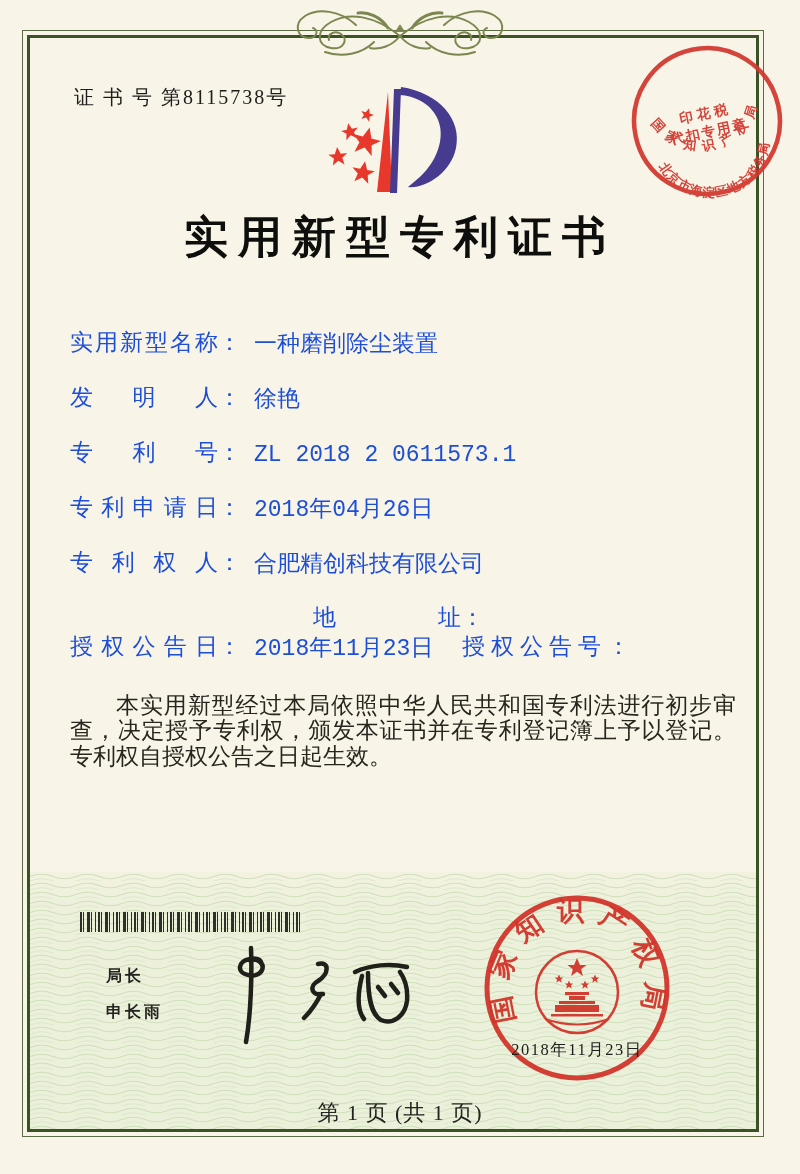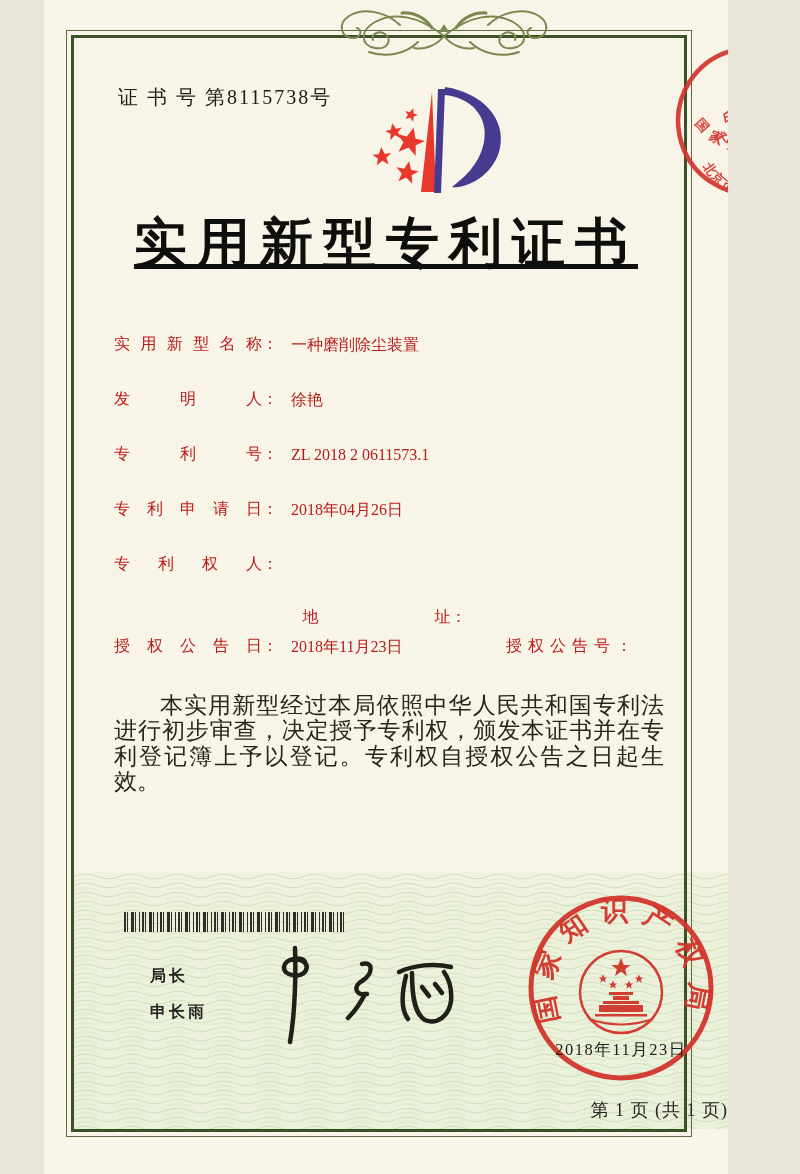--- a/index.html
+++ b/index.html
@@ -1,39 +1,38 @@
 <!DOCTYPE html>
 <html><head>
 <meta charset="utf-8">
 <style>
   html,body { margin:0; padding:0; background:#e9e5d8; }
   .page {
-    position:relative; width:684px; height:1174px; overflow:hidden;
+    position:relative; width:800px; height:1174px; overflow:hidden;
     background:#f8f4e7;
     font-family:"Liberation Serif","DejaVu Serif",serif;
-    margin-left:44px;
   }
   
   .frame-outer { position:absolute; left:22px; top:30px; right:36px; bottom:37px;
     border:1px solid #5c6b43; pointer-events:none; }
   .frame-inner { position:absolute; left:27px; top:35px; right:41px; bottom:42px;
     border:3px solid #3a5226; pointer-events:none; }
   
   .wave-band { position:absolute; left:30px; top:872px; width:727px; height:257px; }
   
   .ornament { position:absolute; left:252px; top:2px; width:296px; height:62px; }
   .cert-no { position:absolute; left:74px; top:84px; font-size:20px;
     letter-spacing:2px; color:#1d1d1b; }
   .logo { position:absolute; left:320px; top:80px; width:165px; height:132px; }
   .tax-stamp { position:absolute; left:626px; top:40px; width:162px; height:162px;
     transform:rotate(-12deg); opacity:.93; }
   .title { position:absolute; left:0; right:0; top:208px; margin:0; text-align:center;
-    font-size:53px; font-weight:900; letter-spacing:10px; color:#0e0e0c;text-decoration:underline; }
-  
-  .fields { position:absolute; left:70px; right:60px; top:332px; font-size:16px; color:#b91c1c; }
+    font-size:44px; font-weight:900; letter-spacing:10px; color:#0e0e0c; }
+  
+  .fields { position:absolute; left:70px; right:60px; top:332px; font-size:23px; color:#1d4ed8;font-family:Liberation Mono, monospace; }
   .frow { display:flex; align-items:flex-start; line-height:24px; margin-bottom:29px; }
   .flabel { display:inline-block; width:148px; text-align:justify; text-align-last:justify;
     text-justify:inter-character; white-space:nowrap; }
   .fcolon { margin-right:13px; }
   .fvalue { max-width:470px; line-height:26px; }
   .frow.addr { margin-bottom:5px;justify-content:center; }
   .auth-left { display:flex; width:392px; flex:0 0 392px; }
   .auth-right { display:flex; }
   .auth-right .flabel2 { letter-spacing:6px; }
   
@@ -46,22 +45,22 @@
       #2e2e2a 3px 4px, rgba(0,0,0,0) 4px 7px,
       #2e2e2a 7px 10px, rgba(0,0,0,0) 10px 11px,
       #2e2e2a 11px 12px, rgba(0,0,0,0) 12px 15px,
       #2e2e2a 15px 16px, rgba(0,0,0,0) 16px 18px); }
   .signer { position:absolute; left:106px; top:966px;
     font-family:"Liberation Sans","DejaVu Sans",sans-serif;
     font-weight:bold; font-size:16px; color:#23231f; letter-spacing:3px; }
   .signer .name { margin-top:15px; }
   .signature-script { position:absolute; left:215px; top:942px; width:215px; height:115px; }
   .seal { position:absolute; left:477px; top:888px; width:200px; height:200px; }
-  .footer { position:absolute; left:0; right:0; top:1098px; text-align:right;
-    font-size:18px; color:#23231f; letter-spacing:1px; }
+  .footer { position:absolute; left:0; right:0; top:1098px; text-align:center;
+    font-size:22px; color:#23231f; letter-spacing:1px; }
 </style>
 </head>
 <body>
 
 <div class="page">
 
   <svg class="wave-band" viewBox="0 0 727 257" preserveAspectRatio="none">
     <defs>
       <pattern id="wv" width="46" height="9" patternUnits="userSpaceOnUse">
         <path d="M0 4.5 Q11.5 0 23 4.5 T46 4.5" fill="none" stroke="#cfe0ba" stroke-width="1.1"></path>
@@ -152,20 +151,21 @@
       <span class="fvalue">ZL 2018 2 0611573.1</span>
     </div>
     <div class="frow">
       <span class="flabel">专利申请日</span>
         <span class="fcolon">：</span>
       <span class="fvalue">2018年04月26日</span>
     </div>
     <div class="frow">
       <span class="flabel">专利权人</span>
         <span class="fcolon">：</span>
+      <span class="fvalue">合肥精创科技有限公司</span>
     </div>
     <div class="frow addr">
       <span class="flabel">地址</span>
         <span class="fcolon">：</span>
     </div>
     <div class="frow">
       <span class="auth-left">
         <span class="flabel">授权公告日</span>
           <span class="fcolon">：</span>
         <span class="fvalue">2018年11月23日</span>

